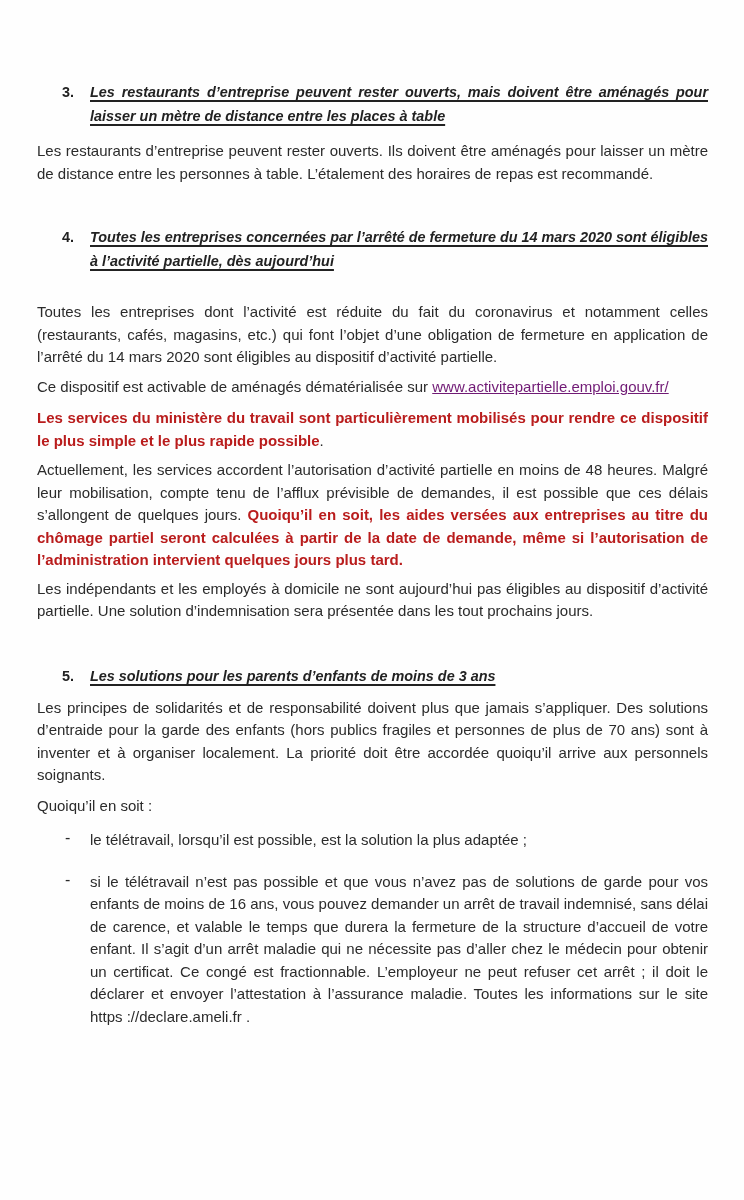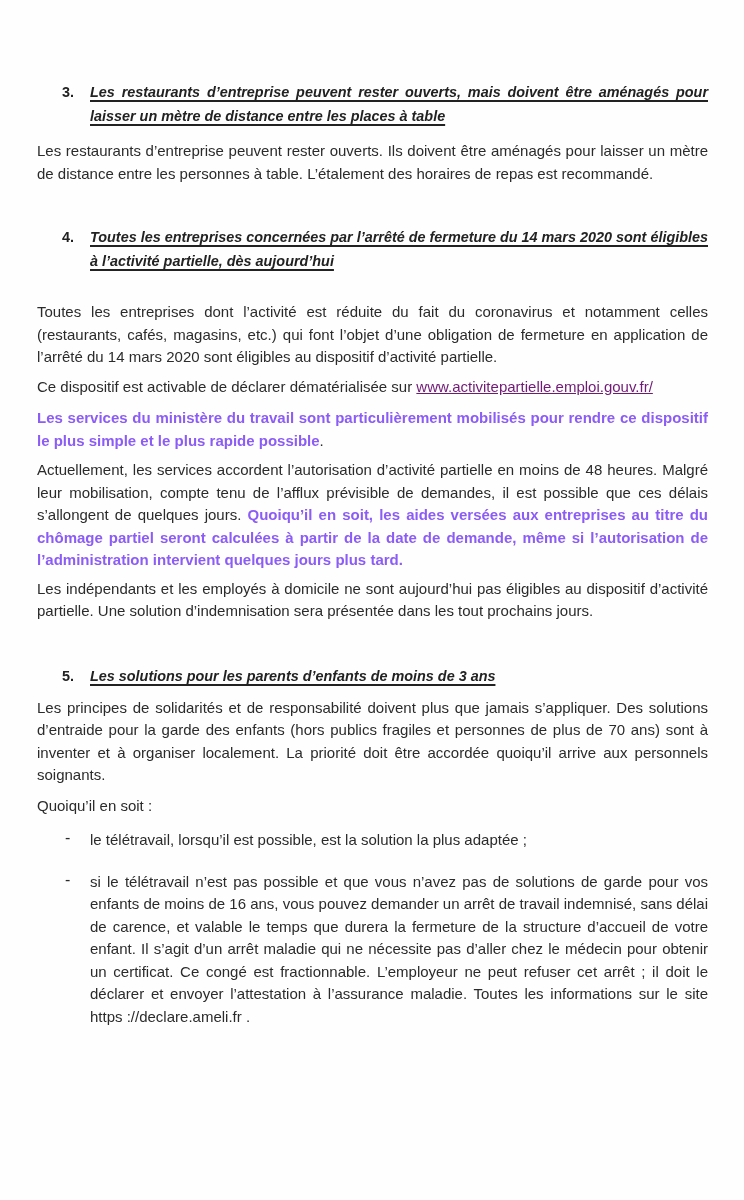--- a/index.html
+++ b/index.html
@@ -32,21 +32,21 @@
     text-decoration-thickness: 1.5px;
     text-underline-offset: 3px;
     font-style: italic;
   }
   .body {
     margin: 0;
     font-size: 15px;
     line-height: 22.5px;
     text-align: justify;
   }
-  .bold { font-weight: bold; color: #8b5cf6; }
+  .bold { font-weight: bold; color: #b91c1c; }
   a.doc-link { color: #701a75; text-decoration: underline; cursor: pointer; }
   .bullet { display: flex; padding-left: 28px; }
   .dash { flex: 0 0 25px; }
   .b-text { flex: 1; margin: 0; font-size: 15px; line-height: 22.5px; text-align: justify; }
   
   .mb-h3 { margin-bottom: 12px; }
   .mb-s3p { margin-bottom: 40px; }
   .mb-h4 { margin-bottom: 28px; }
   .mb-7 { margin-bottom: 7px; }
   .mb-9 { margin-bottom: 9px; }
@@ -69,21 +69,21 @@
     </div>
     <p class="body mb-s3p">Les restaurants d’entreprise peuvent rester ouverts. Ils doivent être aménagés pour laisser un mètre de distance entre les personnes à table. L’étalement des horaires de repas est recommandé.</p>
   </section>
 
   <section>
     <div class="heading mb-h4">
       <span class="hnum">4.</span>
       <span class="htext">Toutes les entreprises concernées par l’arrêté de fermeture du 14 mars 2020 sont éligibles à l’activité partielle, dès aujourd’hui</span>
     </div>
     <p class="body mb-7">Toutes les entreprises dont l’activité est réduite du fait du coronavirus et notamment celles (restaurants, cafés, magasins, etc.) qui font l’objet d’une obligation de fermeture en application de l’arrêté du 14 mars 2020 sont éligibles au dispositif d’activité partielle.</p>
-    <p class="body mb-9"><span>Ce dispositif est activable de déclarer dématérialisée sur </span><a href="#" class="doc-link">www.activitepartielle.emploi.gouv.fr/</a></p>
+    <p class="body mb-9"><span>Ce dispositif est activable de aménagés dématérialisée sur </span><a href="#" class="doc-link">www.activitepartielle.emploi.gouv.fr/</a></p>
     <p class="body mb-7"><span class="bold">Les services du ministère du travail sont particulièrement mobilisés pour rendre ce dispositif le plus simple et le plus rapide possible</span><span>.</span></p>
     <p class="body mb-6"><span>Actuellement, les services accordent l’autorisation d’activité partielle en moins de 48 heures. Malgré leur mobilisation, compte tenu de l’afflux prévisible de demandes, il est possible que ces délais s’allongent de quelques jours. </span><span class="bold">Quoiqu’il en soit, les aides versées aux entreprises au titre du chômage partiel seront calculées à partir de la date de demande, même si l’autorisation de l’administration intervient quelques jours plus tard.</span></p>
     <p class="body mb-s4end">Les indépendants et les employés à domicile ne sont aujourd’hui pas éligibles au dispositif d’activité partielle. Une solution d’indemnisation sera présentée dans les tout prochains jours.</p>
   </section>
 
   <section>
     <div class="heading mb-h5">
       <span class="hnum">5.</span>
       <span class="htext">Les solutions pour les parents d’enfants de moins de 3 ans</span>
     </div>

